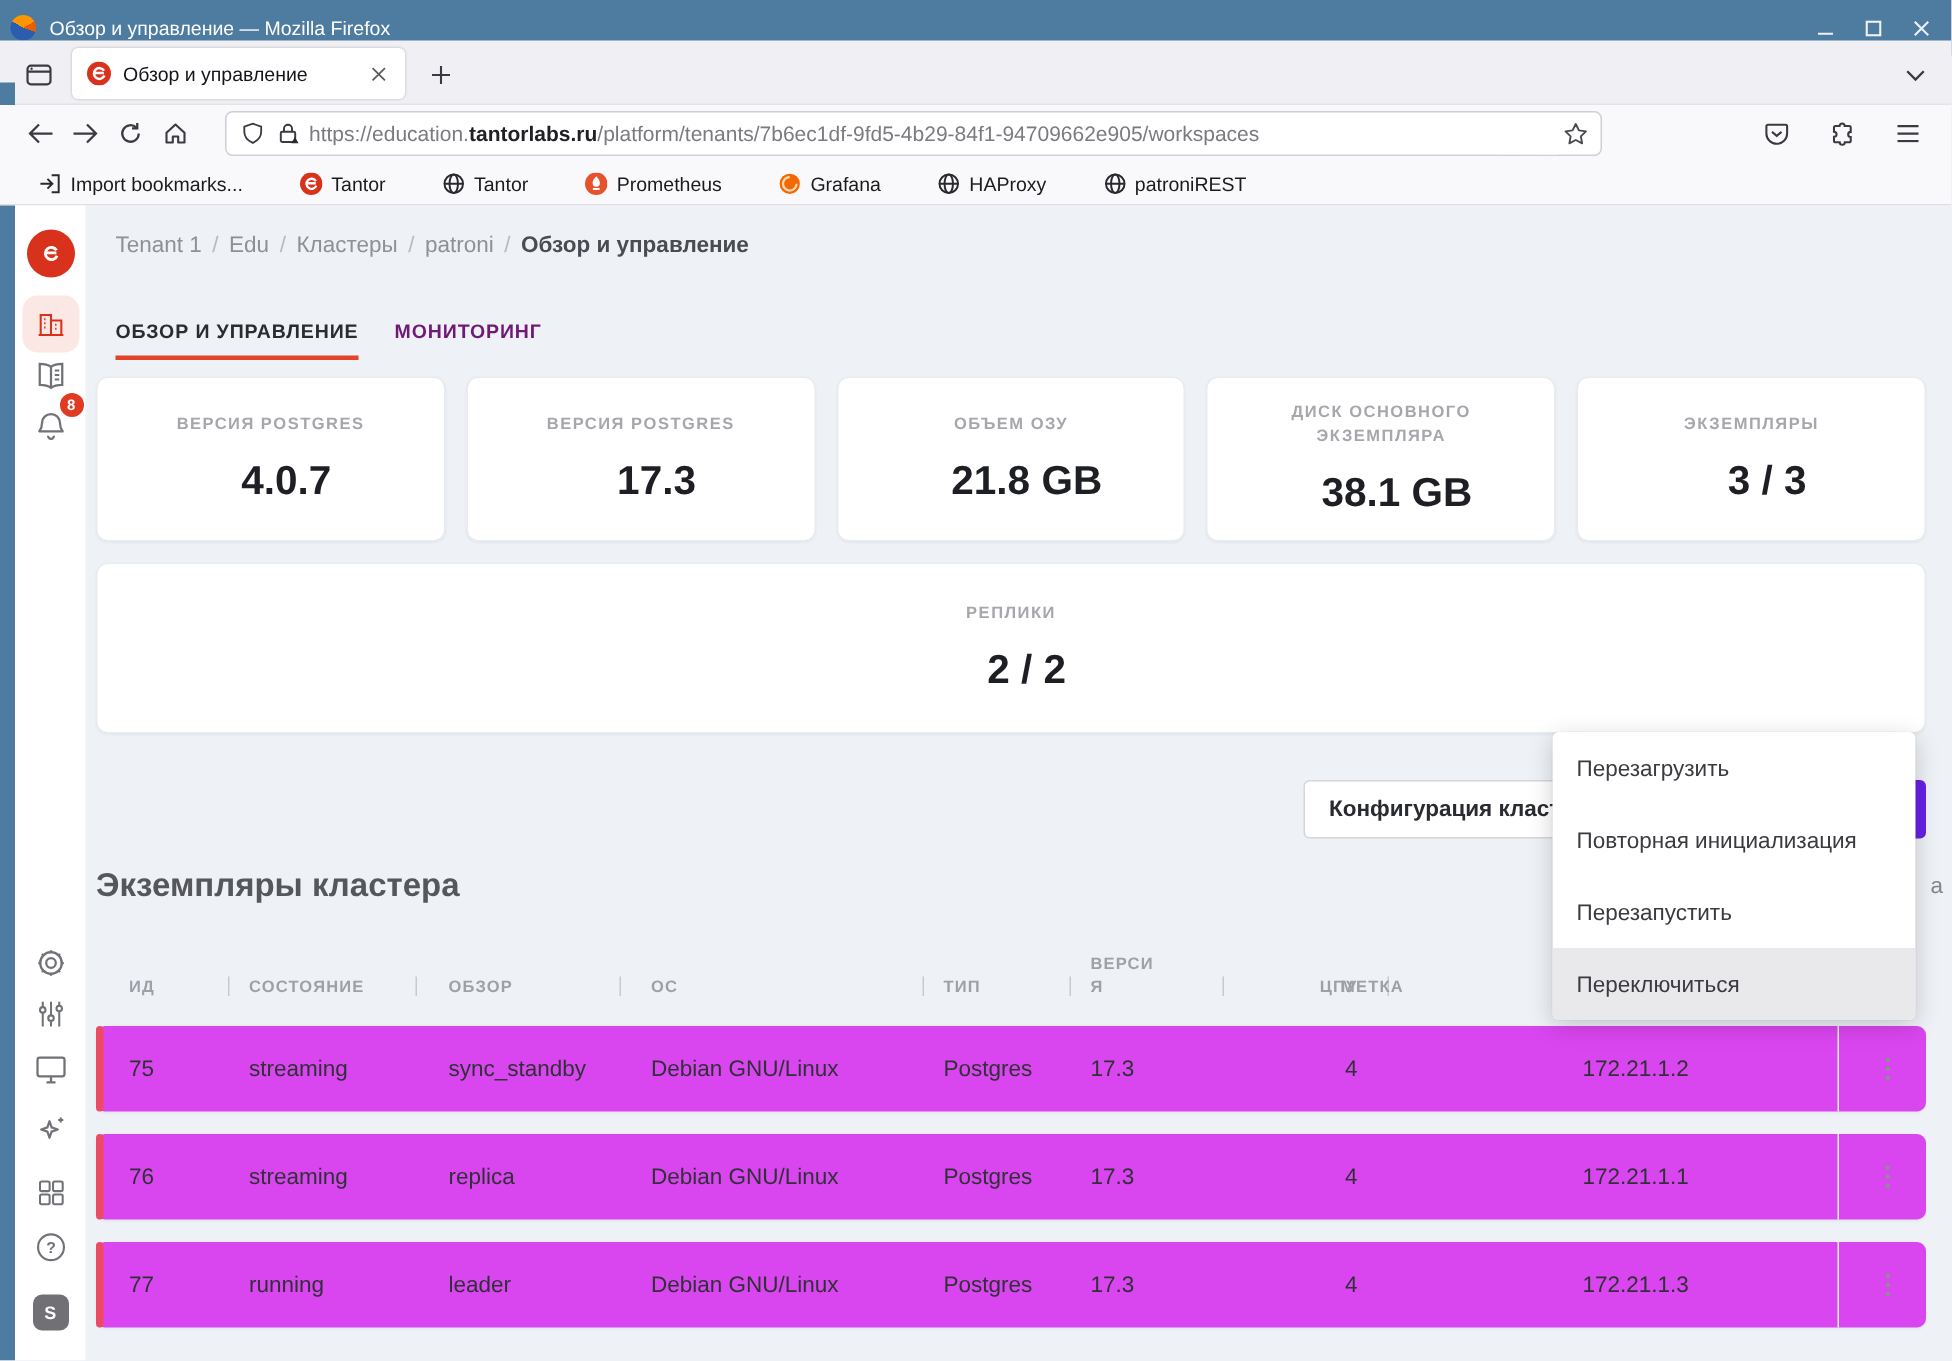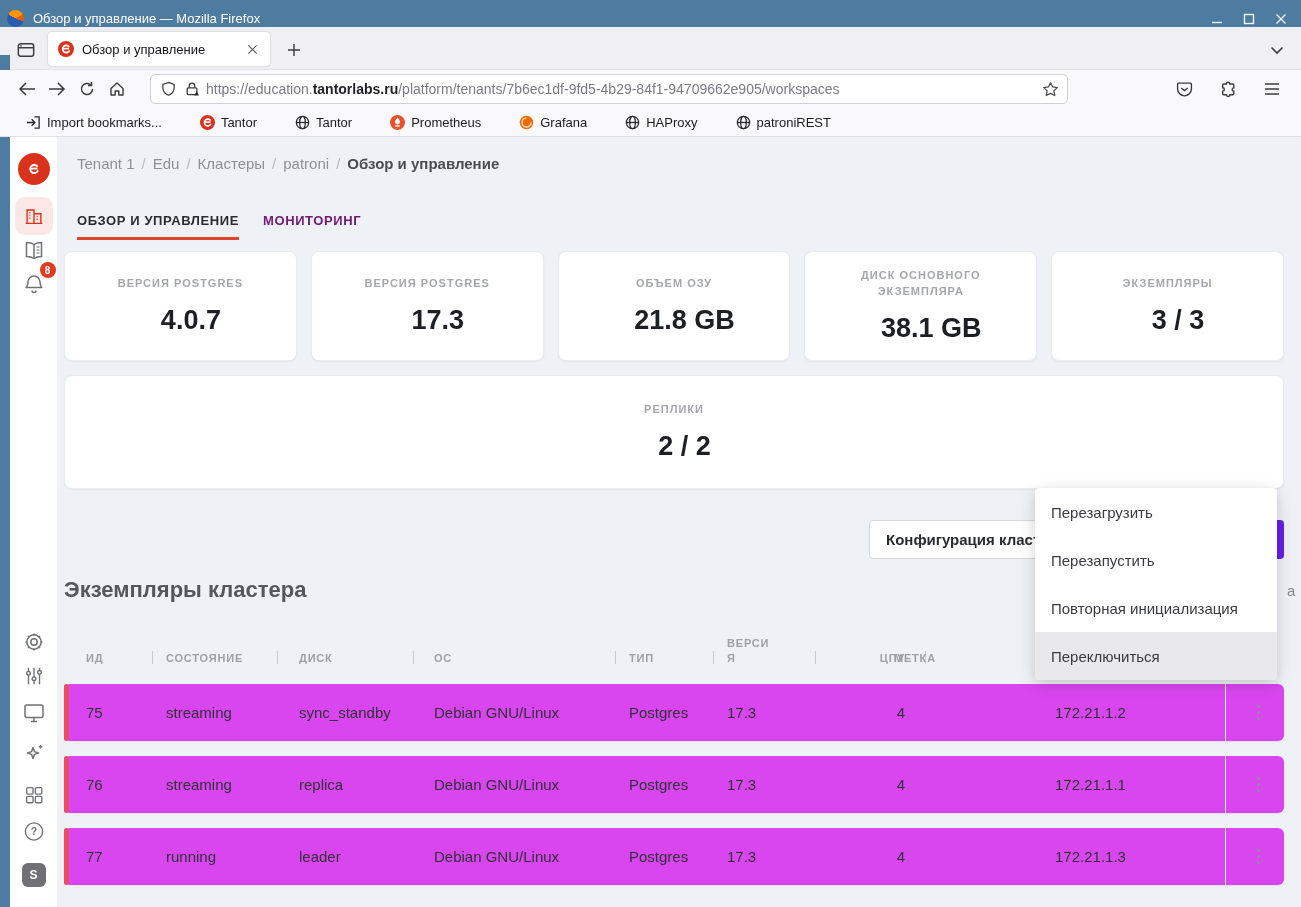--- a/index.html
+++ b/index.html
@@ -378,33 +378,33 @@
   <span class="lbl">РЕПЛИКИ</span>
   <span class="val">2 / 2</span>
 </div>
 
 <div class="abs btn-purple"></div>
 <div class="abs btn-config">Конфигурация кластера</div>
 <span class="abs clipped-a">а</span>
 
 <div class="abs menu">
   <div class="menu-item">Перезагрузить</div>
+  <div class="menu-item">Повторная инициализация</div>
   <div class="menu-item">Перезапустить</div>
-  <div class="menu-item">Повторная инициализация</div>
   <div class="menu-item hl">Переключиться</div>
 </div>
 
 <div class="abs sec-heading">Экземпляры кластера</div>
 
 <div class="abs thead">
   <span class="th th-id">ИД</span>
     <span class="pipe" style="left:88px"></span>
   <span class="th th-state">СОСТОЯНИЕ</span>
     <span class="pipe" style="left:213px"></span>
-  <span class="th th-role">ДИСК</span>
+  <span class="th th-role">ОБЗОР</span>
     <span class="pipe" style="left:349px"></span>
   <span class="th th-os">ОС</span>
     <span class="pipe" style="left:551px"></span>
   <span class="th th-type">ТИП</span>
     <span class="pipe" style="left:649px"></span>
   <span class="th th-ver">ВЕРСИЯ</span>
     <span class="pipe" style="left:751px"></span>
   <span class="th th-cpu">ЦПУ</span>
     <span class="pipe" style="left:861px"></span>
   <span class="th th-label">МЕТКА</span>

